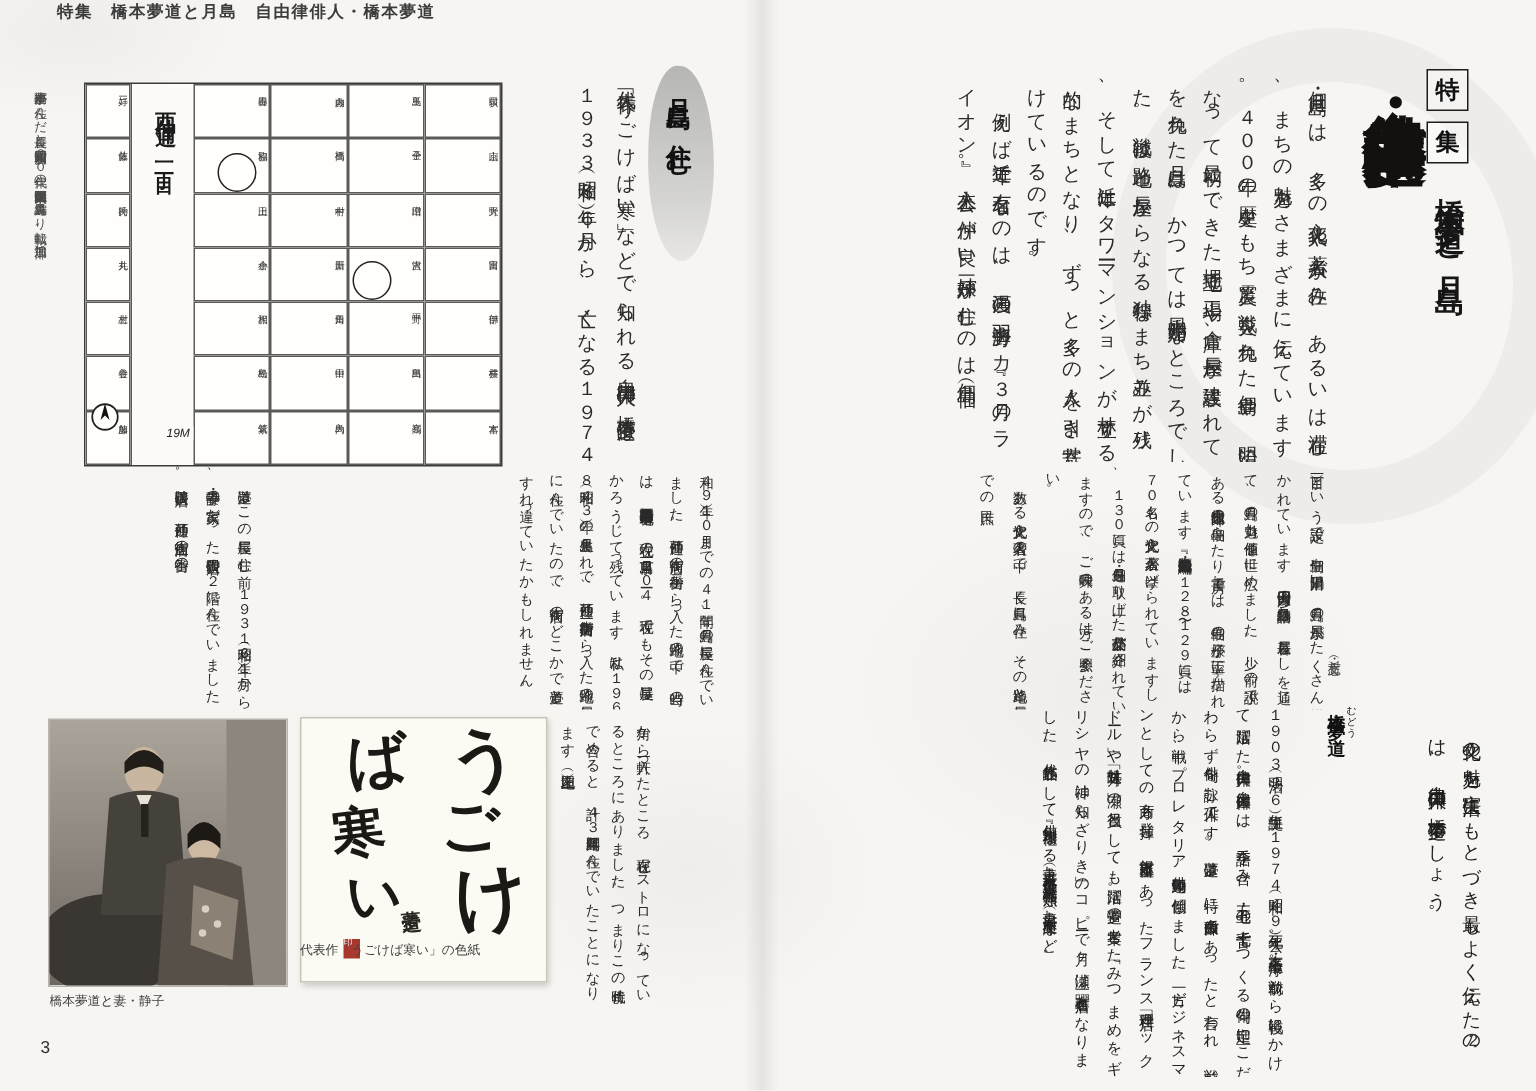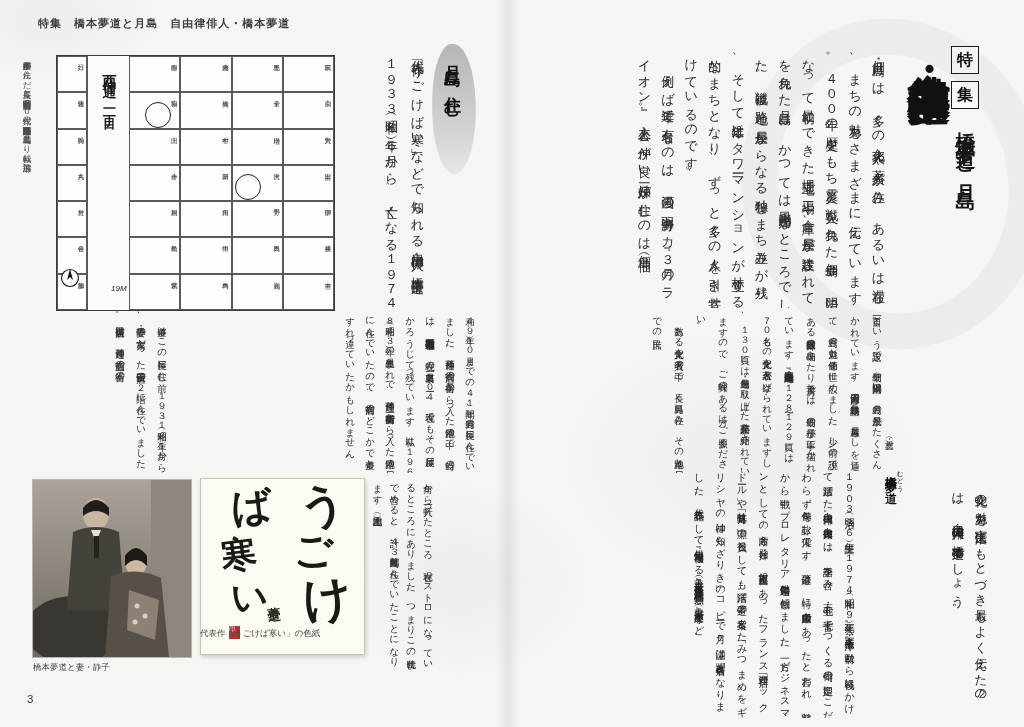--- a/index.html
+++ b/index.html
@@ -9,21 +9,21 @@
   .abs{position:absolute;}
   .vtext{writing-mode:vertical-rl;text-orientation:mixed;white-space:pre-wrap;
          overflow:hidden;line-break:anywhere;}
   
   .blob{position:absolute;border-radius:50%;pointer-events:none;}
   .ring{border:36px solid rgba(90,90,90,0.055);}
   .smudge{background:radial-gradient(closest-side,rgba(110,110,110,0.06),rgba(110,110,110,0));}
   .gutter{left:496px;top:0;width:24px;height:727px;
           background:linear-gradient(to right,rgba(0,0,0,0),rgba(0,0,0,0.07) 50%,rgba(0,0,0,0));}
   
-  .header{left:38px;top:16px;font-family:"Liberation Sans","DejaVu Sans",sans-serif;
+  .header{left:38px;top:0;font-family:"Liberation Sans","DejaVu Sans",sans-serif;
           font-size:11px;font-weight:bold;color:#3c3c3c;letter-spacing:1px;}
   
   .feature-box{left:951px;top:46px;display:flex;flex-direction:column;gap:7px;}
   .feature-box .chr{width:26px;height:26px;border:1.5px solid #1c1c1c;color:#111;
       display:flex;align-items:center;justify-content:center;font-size:16px;font-weight:bold;background:rgba(255,255,255,0.4);}
   .subtitle{left:953px;top:116px;height:225px;font-size:20px;font-weight:bold;
             letter-spacing:6px;color:#161616;}
   .big-title{left:900px;top:40px;height:450px;font-size:43px;font-weight:900;
              letter-spacing:1px;color:#121110;}
   .credit{left:884px;top:434px;height:70px;font-size:8.5px;color:#444;}

